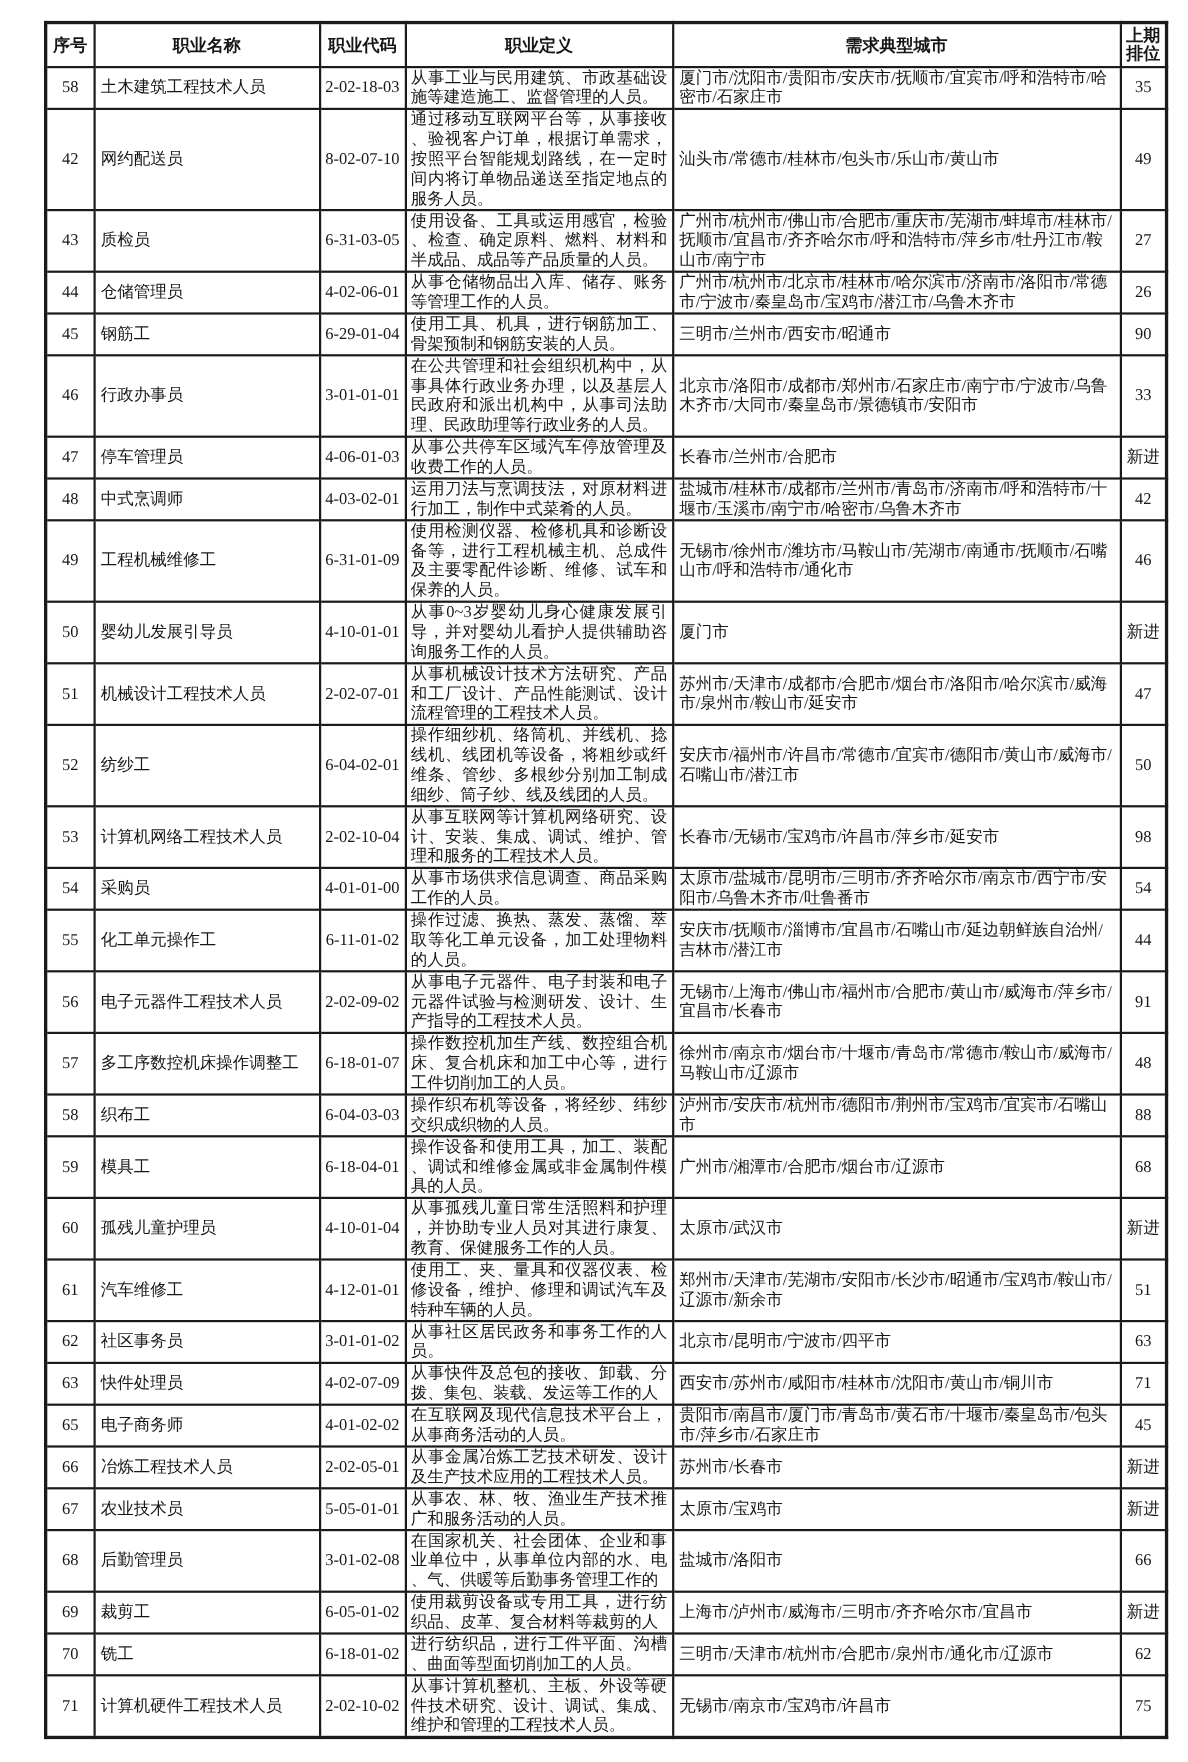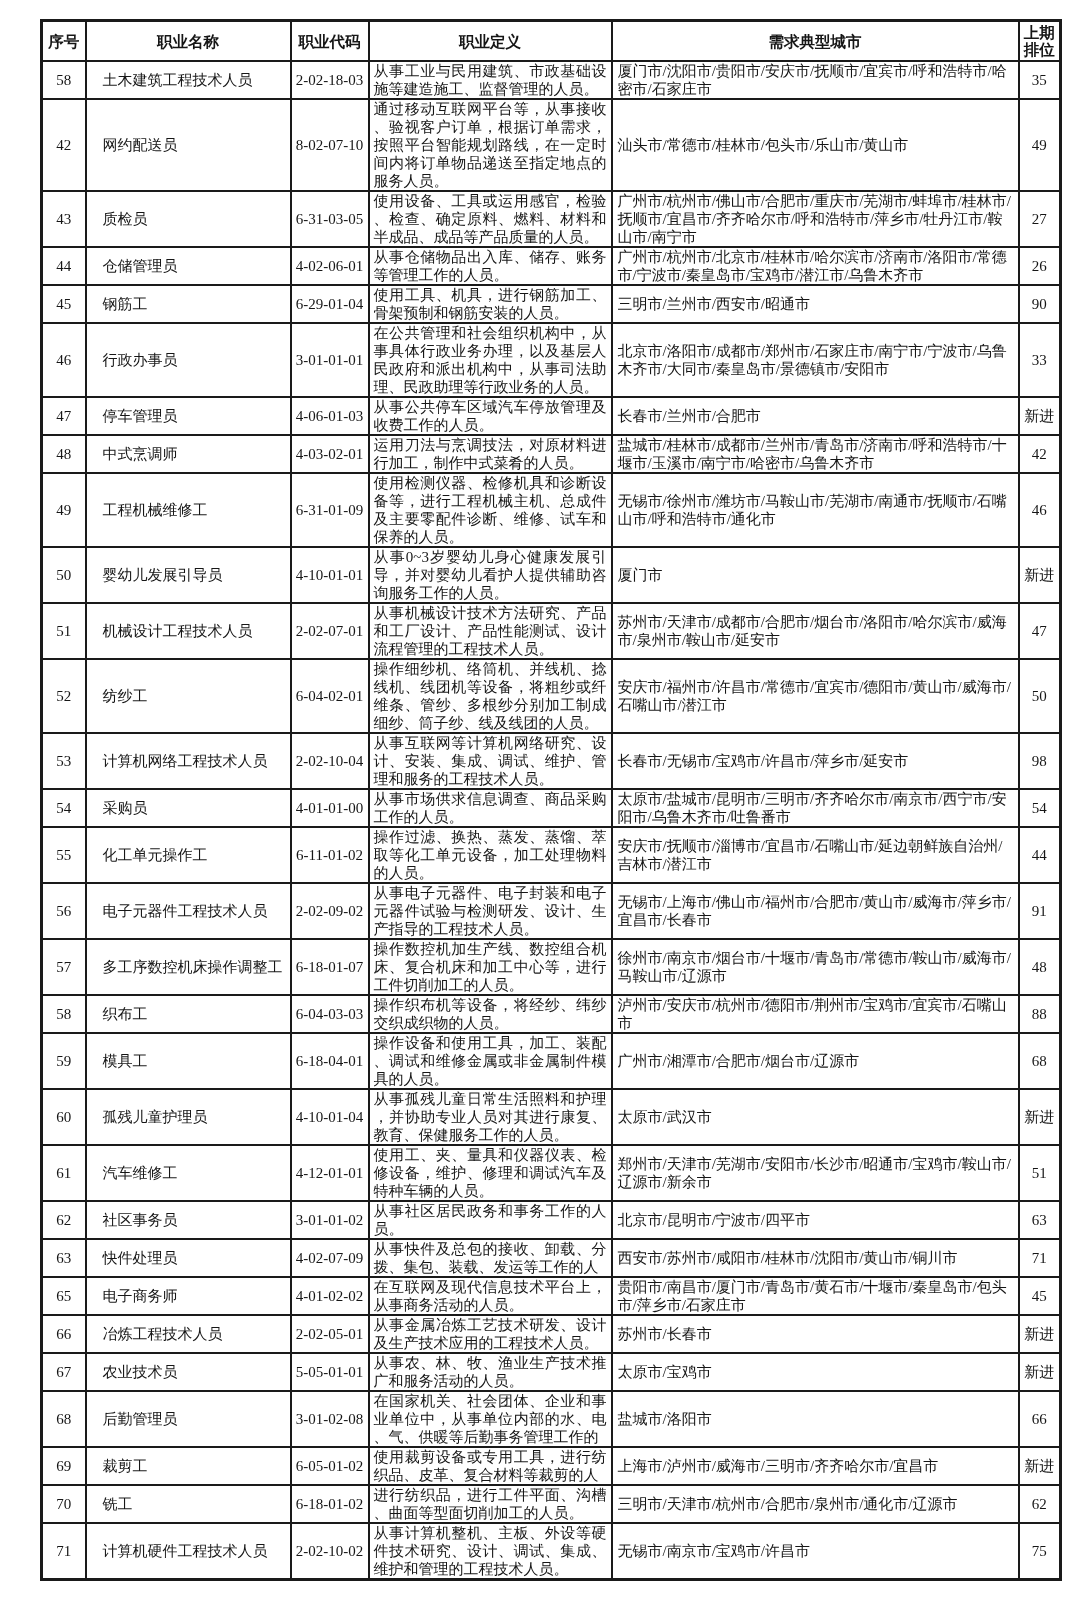--- a/index.html
+++ b/index.html
@@ -41,21 +41,21 @@
     font-size: 15.5px;
     line-height: 17px;
     padding: 2px 0;
     margin-left: 44px;
   }
   td.c-no, td.c-code, td.c-rank {
     text-align: center;
     padding-left: 0; padding-right: 0;
     white-space: nowrap;
   }
-  td.c-name { padding-left: 16px; padding-right: 2px; }
+  td.c-name { padding-left: 5px; padding-right: 2px; }
   td.c-def {
     text-align: justify;
     word-break: break-all;
     line-break: anywhere;
     padding: 0 4px;
   }
   td.c-cities {
     word-break: break-all;
     line-break: anywhere;
     padding: 0 5px;

